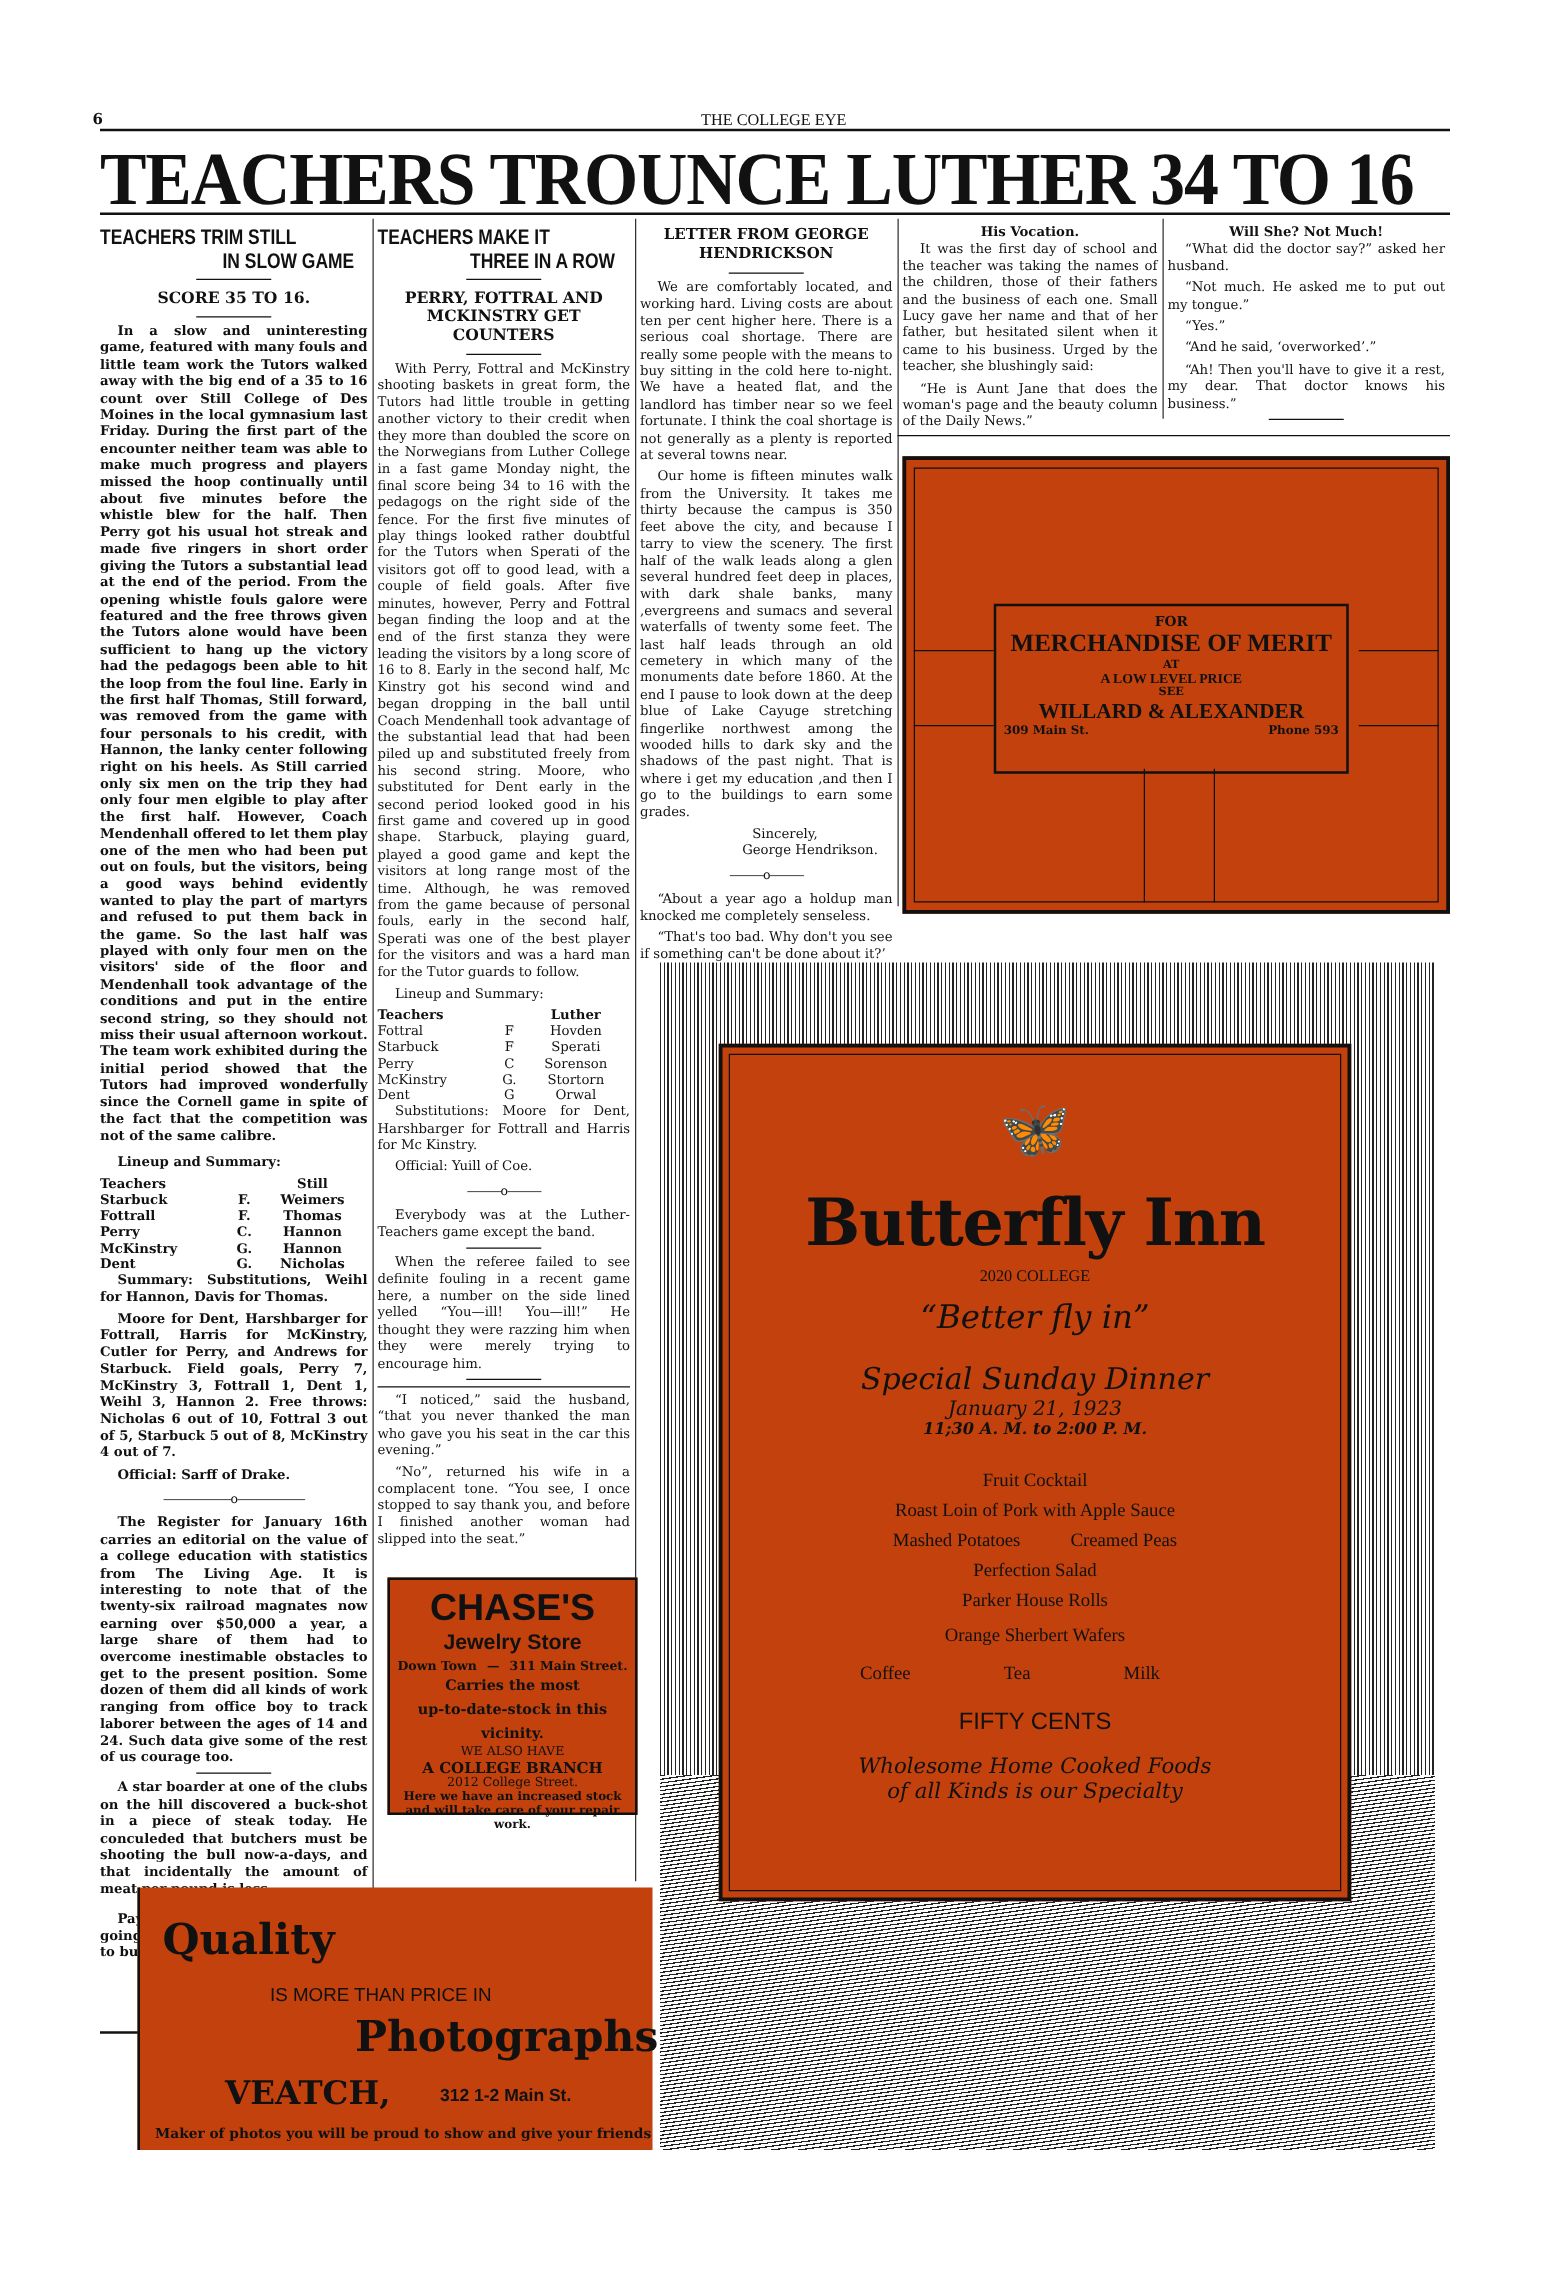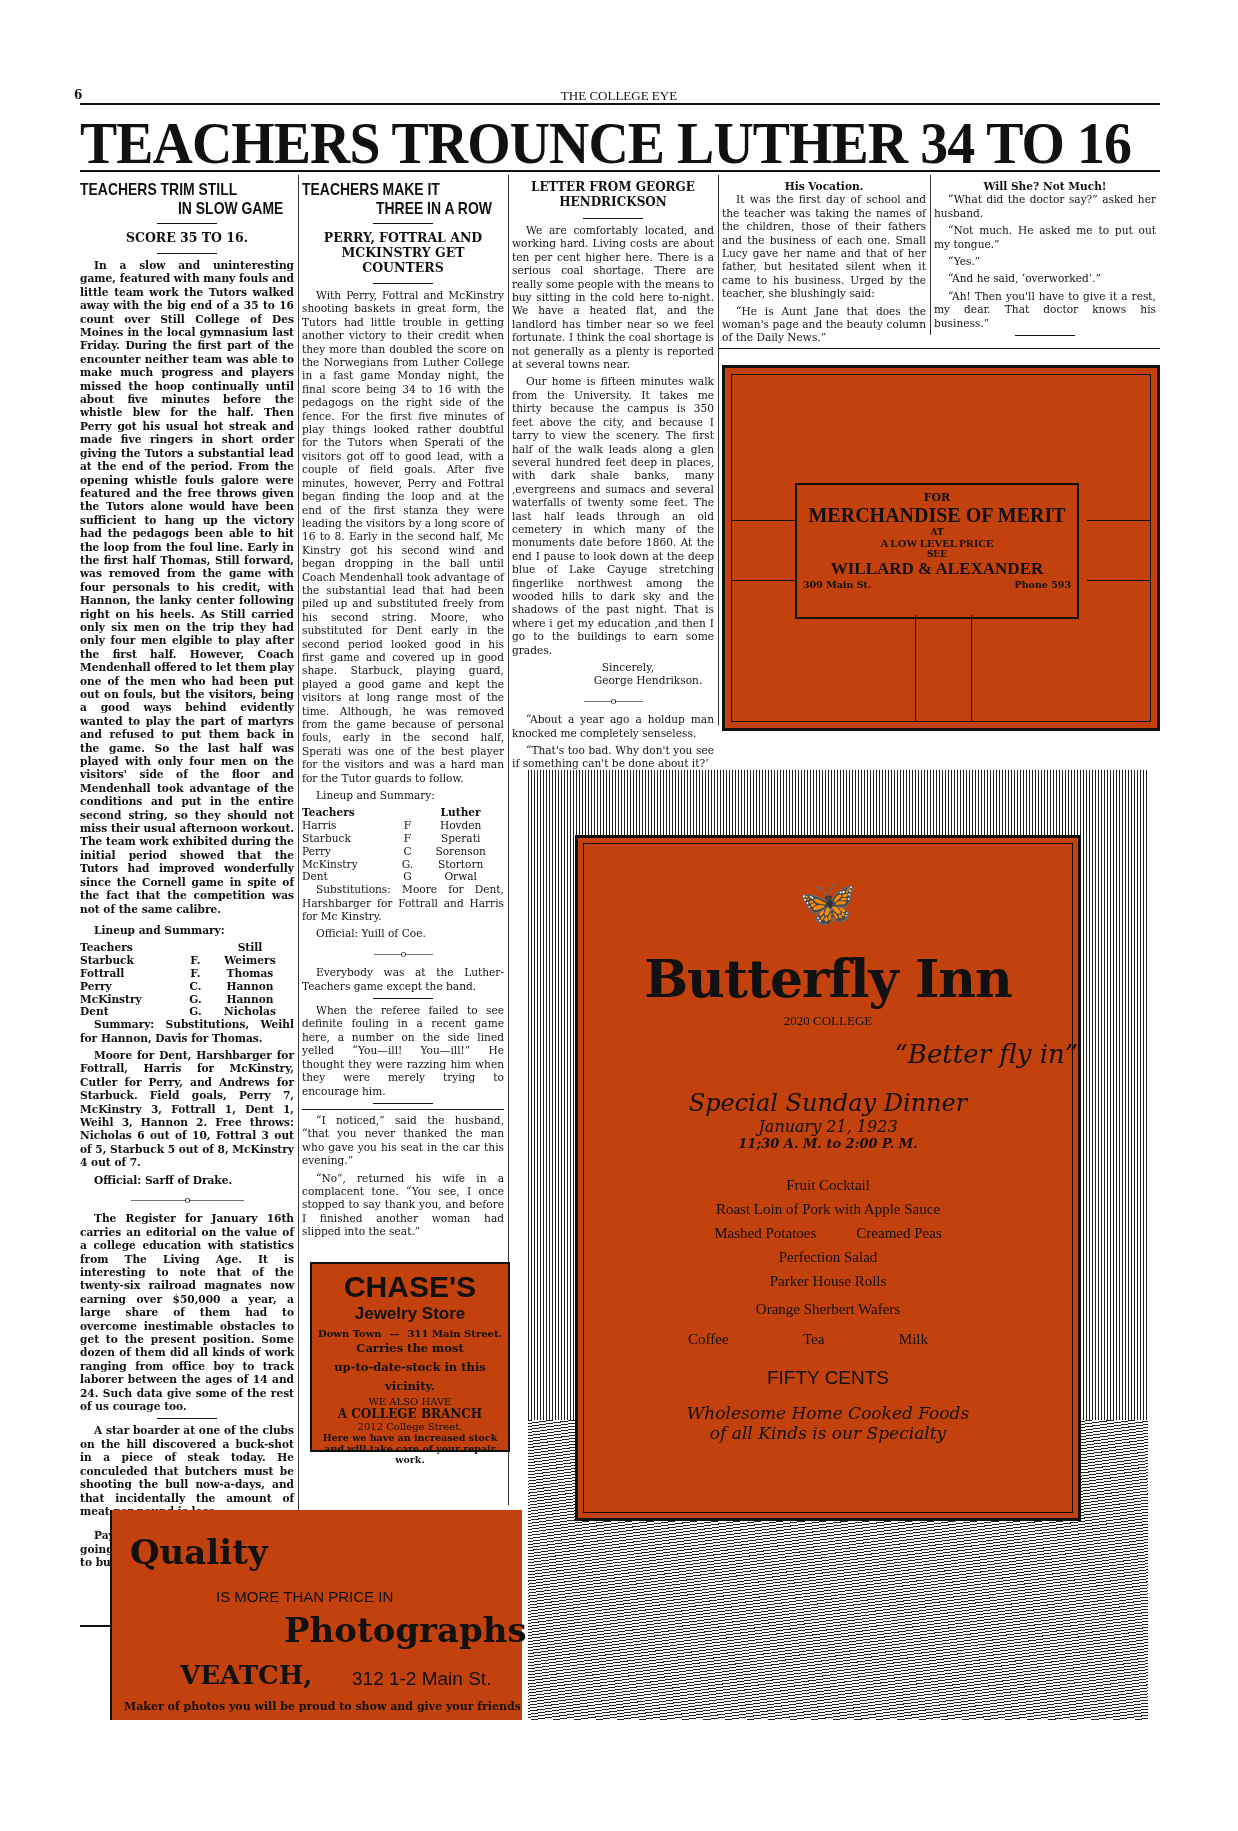--- a/index.html
+++ b/index.html
@@ -108,21 +108,21 @@
   <p>With Perry, Fottral and McKinstry shooting baskets in great form, the Tutors had little trouble in getting another victory to their credit when they more than doubled the score on the Norwegians from Luther College in a fast game Monday night, the final score being 34 to 16 with the pedagogs on the right side of the fence. For the first five minutes of play things looked rather doubtful for the Tutors when Sperati of the visitors got off to good lead, with a couple of field goals. After five minutes, however, Perry and Fottral began finding the loop and at the end of the first stanza they were leading the visitors by a long score of 16 to 8. Early in the second half, Mc Kinstry got his second wind and began dropping in the ball until Coach Mendenhall took advantage of the substantial lead that had been piled up and substituted freely from his second string. Moore, who substituted for Dent early in the second period looked good in his first game and covered up in good shape. Starbuck, playing guard, played a good game and kept the visitors at long range most of the time. Although, he was removed from the game because of personal fouls, early in the second half, Sperati was one of the best player for the visitors and was a hard man for the Tutor guards to follow.</p>
   <p>Lineup and Summary:</p>
   <table class="lineup">
     <tbody>
         <tr class="bold">
           <td>Teachers</td>
           <td></td>
           <td>Luther</td>
         </tr>
     <tr>
-          <td>Harris</td>
+          <td>Fottral</td>
           <td>F</td>
           <td>Hovden</td>
         </tr>
     <tr>
           <td>Starbuck</td>
           <td>F</td>
           <td>Sperati</td>
         </tr>
     <tr>
           <td>Perry</td>
@@ -222,21 +222,21 @@
   <div class="rule" style="left:246px;top:247px;width:1px;height:107px;"></div>
 </div>
 
 <div class="hatch" style="left:528px;top:770px;width:620px;height:760px;"></div>
 <div class="scene" style="left:528px;top:1420px;width:620px;height:300px;"></div>
 <div class="box" style="left:575px;top:835px;width:500px;height:680px;border-width:3px;">
   <div style="position:absolute;left:5px;top:5px;right:5px;bottom:5px;border:1px solid #111;"></div>
   <div class="center" style="font-size:46px;margin-top:40px;line-height:50px;">🦋</div>
   <div class="center gothic" style="margin-top:20px;">Butterfly Inn</div>
   <div class="center" style="font-family:'Liberation Serif',serif;font-size:13px;margin-top:4px;">2020 COLLEGE</div>
-  <div class="center ital" style="font-size:26px;margin-top:10px;text-align:right;">“Better fly in”</div>
+  <div class="center ital" style="font-size:26px;margin-top:10px;">“Better fly in”</div>
   <div class="center ital" style="font-size:24px;margin-top:20px;">Special Sunday Dinner</div>
   <div class="center ital" style="font-size:16px;">January 21, 1923</div>
   <div class="center ital" style="font-size:13px;font-weight:bold;">11;30 A. M. to 2:00 P. M.</div>
   <div style="font-family:'Liberation Serif',serif;font-size:15px;line-height:24px;margin-top:22px;">
     <div class="center">Fruit Cocktail</div>
     <div class="center">Roast Loin of Pork with Apple Sauce</div>
     <div style="display:flex;justify-content:center;gap:40px;">
       <span>Mashed Potatoes</span>
       <span>Creamed Peas</span>
     </div>
@@ -253,15 +253,15 @@
   <div class="center ital" style="font-size:17px;margin-top:14px;">Wholesome Home Cooked Foods</div>
   <div class="center ital" style="font-size:17px;">of all Kinds is our Specialty</div>
 </div>
 
 <div class="rule" style="left:80px;top:1625px;width:440px;height:2px;"></div>
 <div class="box" style="left:110px;top:1510px;width:410px;height:210px;border-width:2px;border-top:none;border-bottom:none;border-right:none;">
   <div class="abs" style="left:18px;top:22px;font-family:'DejaVu Serif',serif;font-weight:bold;font-size:34px;">Quality</div>
   <div class="abs" style="left:104px;top:78px;font-family:'Liberation Sans',sans-serif;font-size:15px;">IS MORE THAN PRICE IN</div>
   <div class="abs" style="left:172px;top:100px;font-family:'DejaVu Serif',serif;font-weight:bold;font-size:34px;">Photographs</div>
   <div class="abs" style="left:68px;top:150px;font-family:'DejaVu Serif',serif;font-weight:bold;font-size:26px;">VEATCH,</div>
-  <div class="abs" style="left:240px;top:158px;font-family:'Liberation Sans',sans-serif;font-size:19px;">312 1-2 Main St.</div>
+  <div class="abs" style="left:240px;top:158px;font-family:'Liberation Sans',sans-serif;font-size:14px;font-weight:bold;">312 1-2 Main St.</div>
   <div class="abs" style="left:12px;top:190px;font-size:11px;font-weight:bold;white-space:nowrap;">Maker of photos you will be proud to show and give your friends</div>
 </div>
 
 </body></html>

